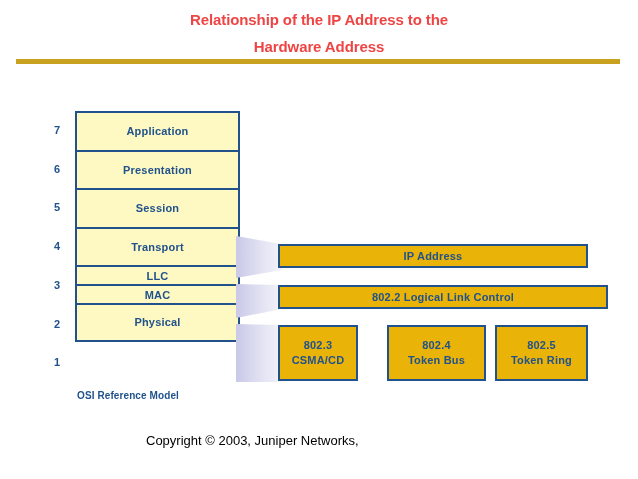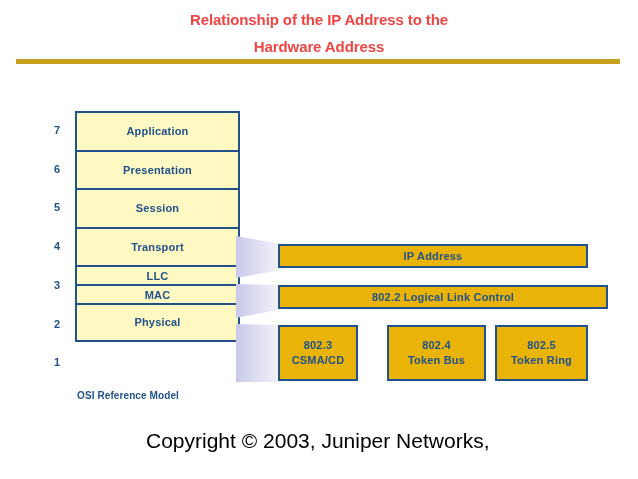--- a/index.html
+++ b/index.html
@@ -114,21 +114,21 @@
   #box-8024     { left: 387px; top: 325px; width: 99px;  height: 56px; }
   #box-8025     { left: 495px; top: 325px; width: 93px;  height: 56px; }
 
   
   #copyright {
     position: absolute;
     left: 128px;
     top: 428px;
     width: 420px;
     color: #000000;
-    font-size: 21px;
+    font-size: 13px;
     line-height: 25px;
     font-weight: normal;
   }
   #copyright .ln1 { display: block; padding-left: 18px; }
   #copyright .ln2 { display: block; }
 </style>
 </head>
 <body>
 
 <div id="slide-title">

